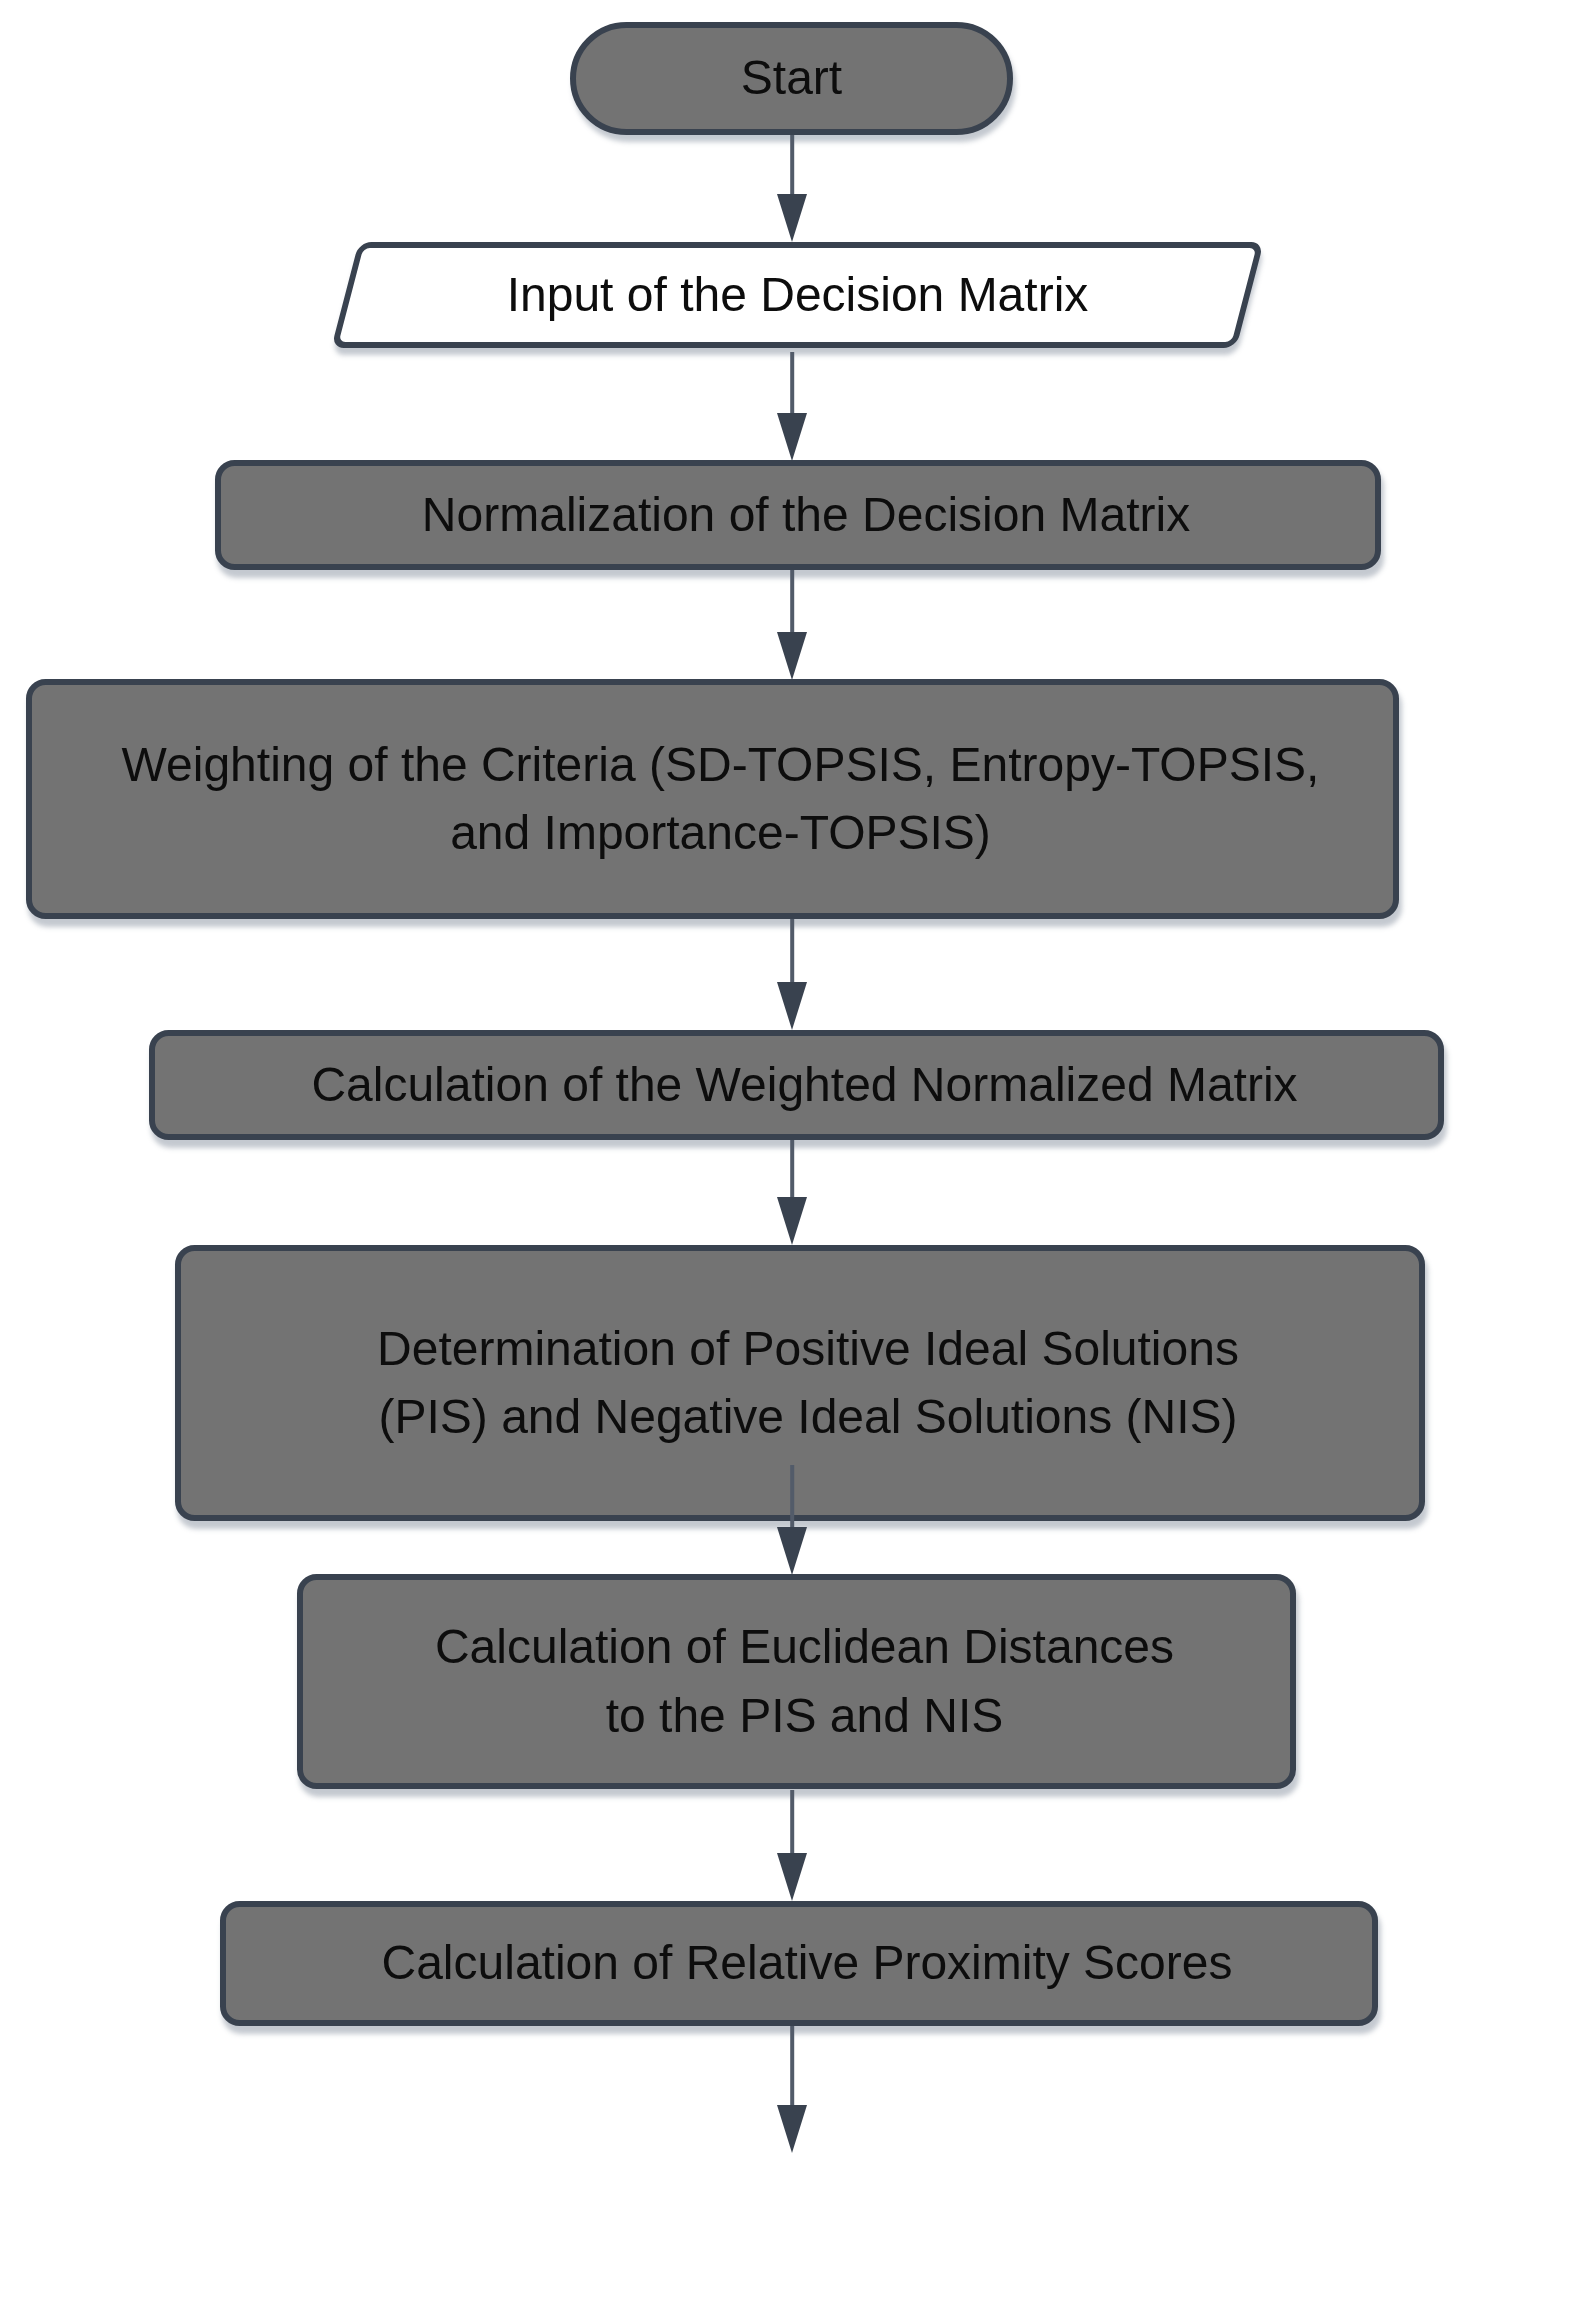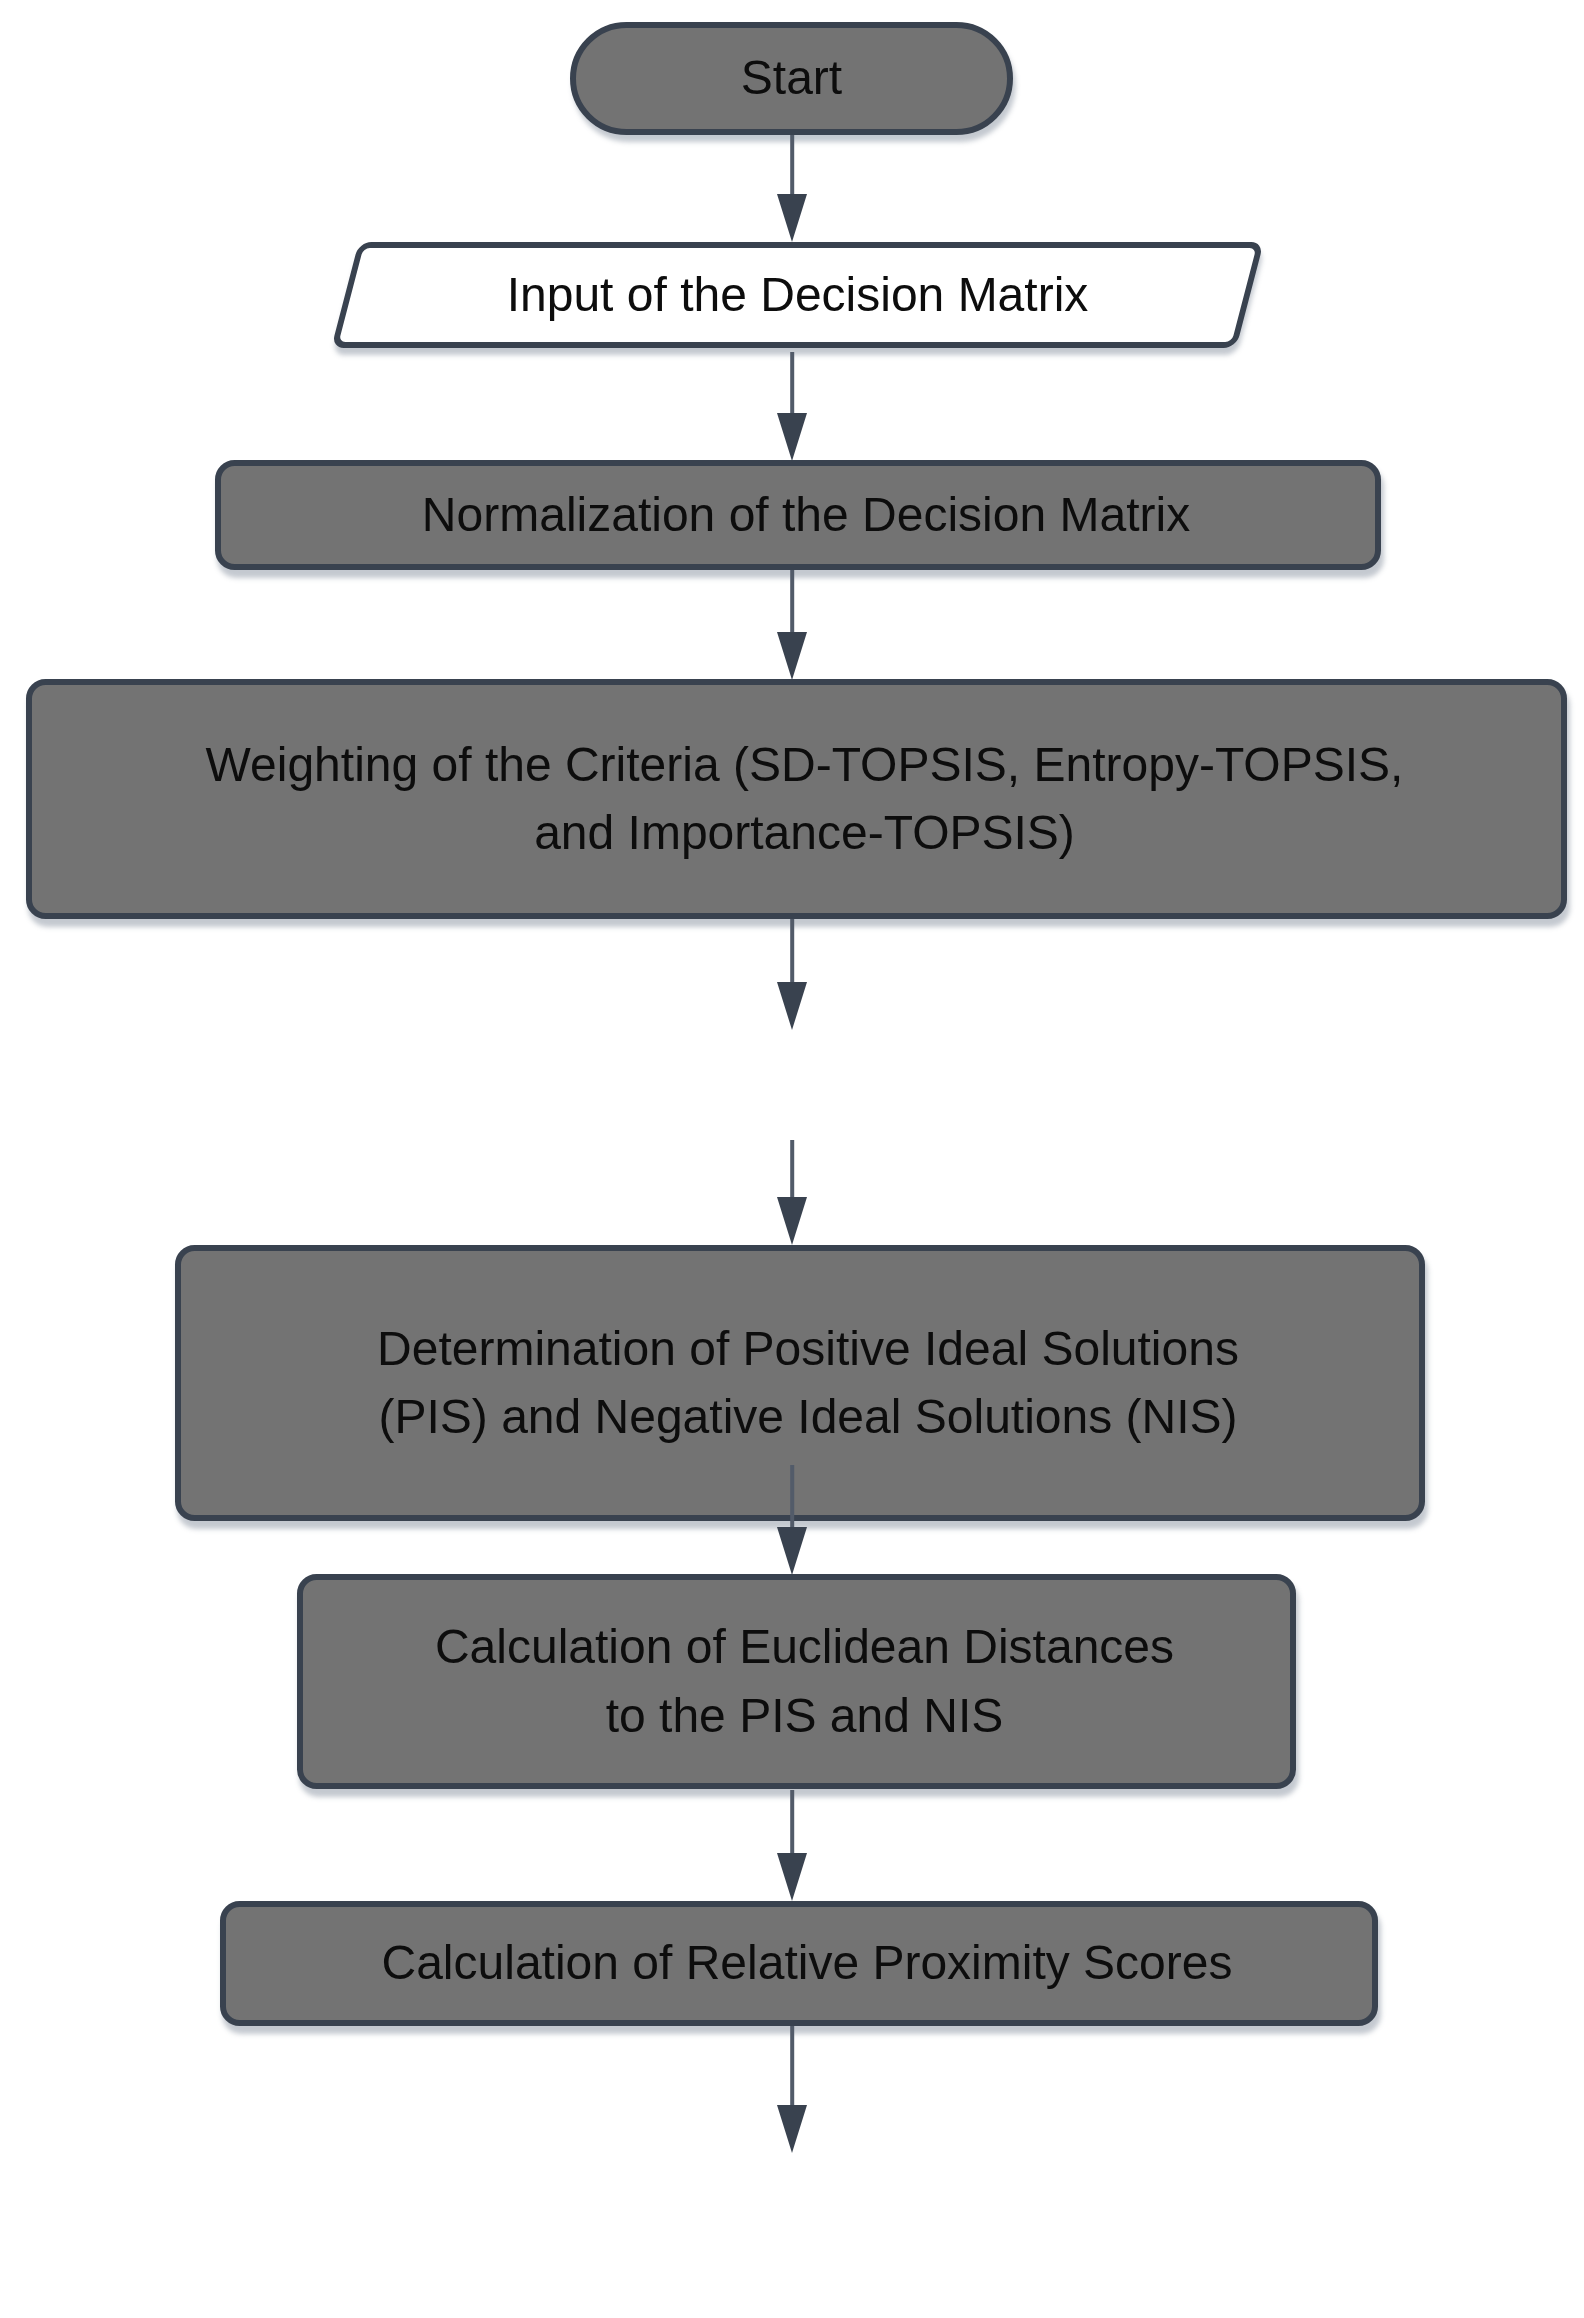--- a/index.html
+++ b/index.html
@@ -59,21 +59,21 @@
     bottom:0;width:0;height:0;
     border-left:15px solid transparent;
     border-right:15px solid transparent;
     border-top:48px solid #39424f;
   }
 
   
   .n-start{left:570px;top:22px;width:443px;height:113px;}
   .n-input{left:345px;top:242px;width:905px;height:106px;}
   .n-normalization{left:215px;top:460px;width:1166px;height:110px;}
-  .n-weighting{left:26px;top:679px;width:1541px;height:240px;}
+  .n-weighting{left:26px;top:679px;width:1373px;height:240px;}
   .n-weighted{left:149px;top:1030px;width:1295px;height:110px;}
   .n-ideal{left:175px;top:1245px;width:1250px;height:276px;}
   .n-distance{left:297px;top:1574px;width:999px;height:215px;align-items:center;}
   .n-proximity{left:220px;top:1901px;width:1158px;height:125px;}
   .n-end{left:570px;top:2153px;width:443px;height:113px;}
 
   .a1{top:135px;height:107px;}
   .a2{top:352px;height:109px;}
   .a3{top:570px;height:110px;}
   .a4{top:919px;height:111px;}
@@ -118,20 +118,23 @@
   <div class="node process n-weighting">
     <span class="node-label">Weighting of the Criteria (SD-TOPSIS, Entropy-TOPSIS,
 and Importance-TOPSIS)</span>
   </div>
 
   <div class="arrow a4">
     <div class="stem"></div>
     <div class="head"></div>
   </div>
 
+  <div class="node process n-weighted">
+    <span class="node-label">Calculation of the Weighted Normalized Matrix</span>
+  </div>
 
   <div class="arrow a5">
     <div class="stem"></div>
     <div class="head"></div>
   </div>
 
   <div class="node process n-ideal">
     <span class="node-label">Determination of Positive Ideal Solutions
 (PIS) and Negative Ideal Solutions (NIS)</span>
   </div>

